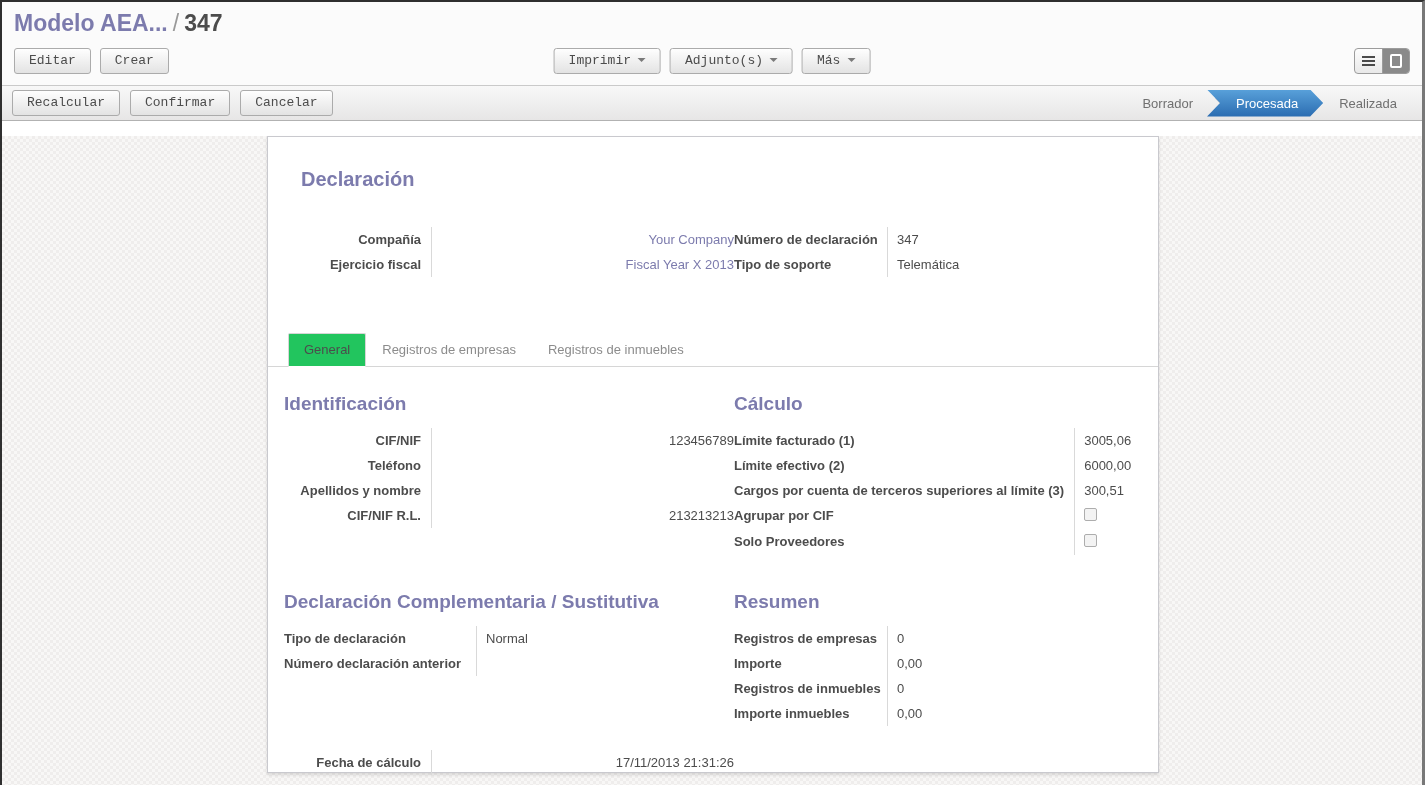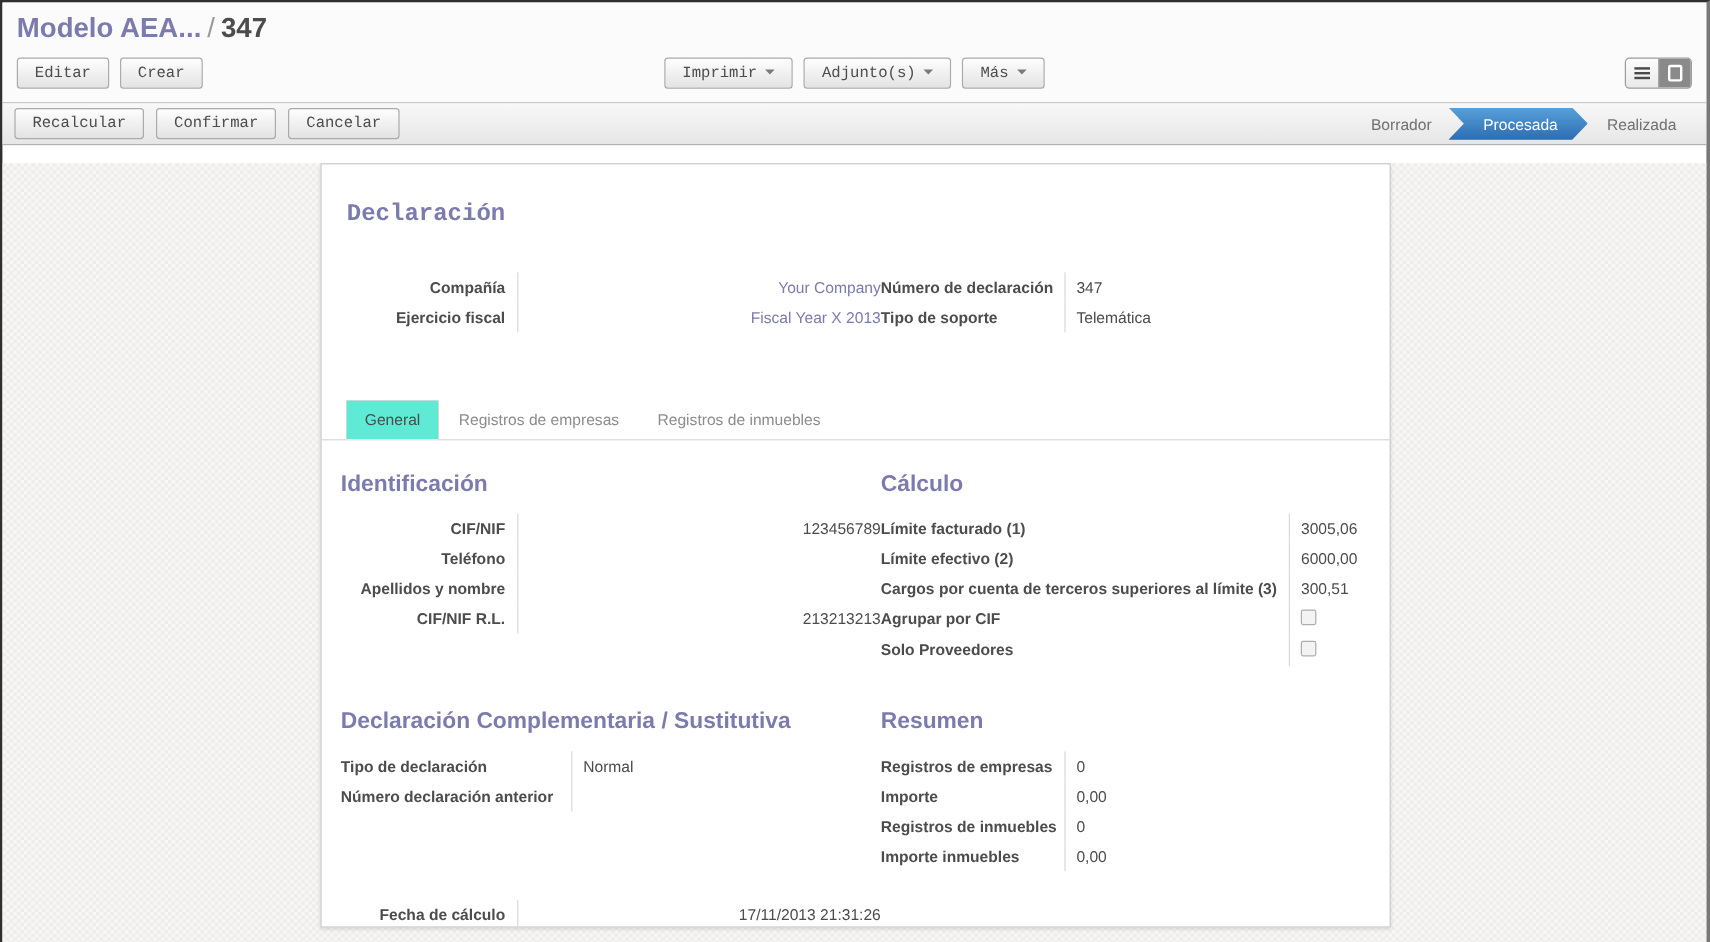--- a/index.html
+++ b/index.html
@@ -71,42 +71,42 @@
     background-image:
       linear-gradient(45deg, rgba(255,255,255,.55) 25%, transparent 25%, transparent 75%, rgba(255,255,255,.55) 75%),
       linear-gradient(45deg, rgba(255,255,255,.55) 25%, transparent 25%, transparent 75%, rgba(255,255,255,.55) 75%);
     background-size: 6px 6px; background-position: 0 0, 3px 3px;
   }
   .sheet {
     width: 892px; height: 637px; margin-left: 265px; margin-top: 15px;
     background: #fff; border: 1px solid #c9c9ce; box-shadow: 0 2px 3px rgba(0,0,0,.12);
     padding: 18px 16px 0 16px;
   }
-  .sheet-title { font-size: 20px; line-height: 24px; font-weight: bold; color: #7c7bad; margin: 12px 0 36px 5px; font-family: Liberation Mono, monospace; }
+  .sheet-title { font-size: 20px; line-height: 24px; font-weight: bold; color: #7c7bad; margin: 12px 0 36px 17px; }
   .section-title { font-size: 19px; line-height: 22px; font-weight: bold; color: #7c7bad; margin: 0 0 13px 0; }
 
   .cols { display: grid; grid-template-columns: 450px 1fr; align-items: start; }
 
   .fgroup { display: grid; }
   .fgroup.lw147 { grid-template-columns: 147px 1fr; text-align: right; }
   .fgroup.lw153 { grid-template-columns: 153px 1fr; }
   .fgroup.lw192 { grid-template-columns: 192px 1fr; }
   .fgroup.lwauto { grid-template-columns: minmax(330px, max-content) 1fr; }
   .flabel { font-size: 13px; font-weight: bold; line-height: 17px; padding: 4px 10px 4px 0; white-space: nowrap; }
   .fvalue { font-size: 13px; line-height: 17px; padding: 4px 0 4px 9px; min-height: 25px;
             border-left: 1px solid #d9d9d9; }
   .fvalue.link { color: #7c7bad; cursor: pointer; }
   .checkbox { display: inline-block; width: 13px; height: 13px; border: 1px solid #adadad;
               background: #f3f3f3; border-radius: 2px; margin-top: 1px; cursor: pointer; }
 
   
   .tabs { display: flex; margin: 56px -16px 0 -16px; padding-left: 20px; border-bottom: 1px solid #d6d6d6; }
   .tab { font-size: 13px; color: #8c8c8c; padding: 8px 15px 9px 15px; cursor: pointer;
          border: 1px solid transparent; margin-bottom: -1px; }
-  .tab.active { color: #4c4c4c; background: #5eead4; border-color: #d6d6d6; border-bottom-color: #fff;
+  .tab.active { color: #4c4c4c; background: #22c55e; border-color: #d6d6d6; border-bottom-color: #fff;
                 border-radius: 2px 2px 0 0; }
 
   .tabpane { padding-top: 26px; }
   .section-row2 { margin-top: 36px; }
   .footer-field { margin-top: 24px; width: 450px; }
 </style>
 </head>
 <body>
 
 <div class="header">

